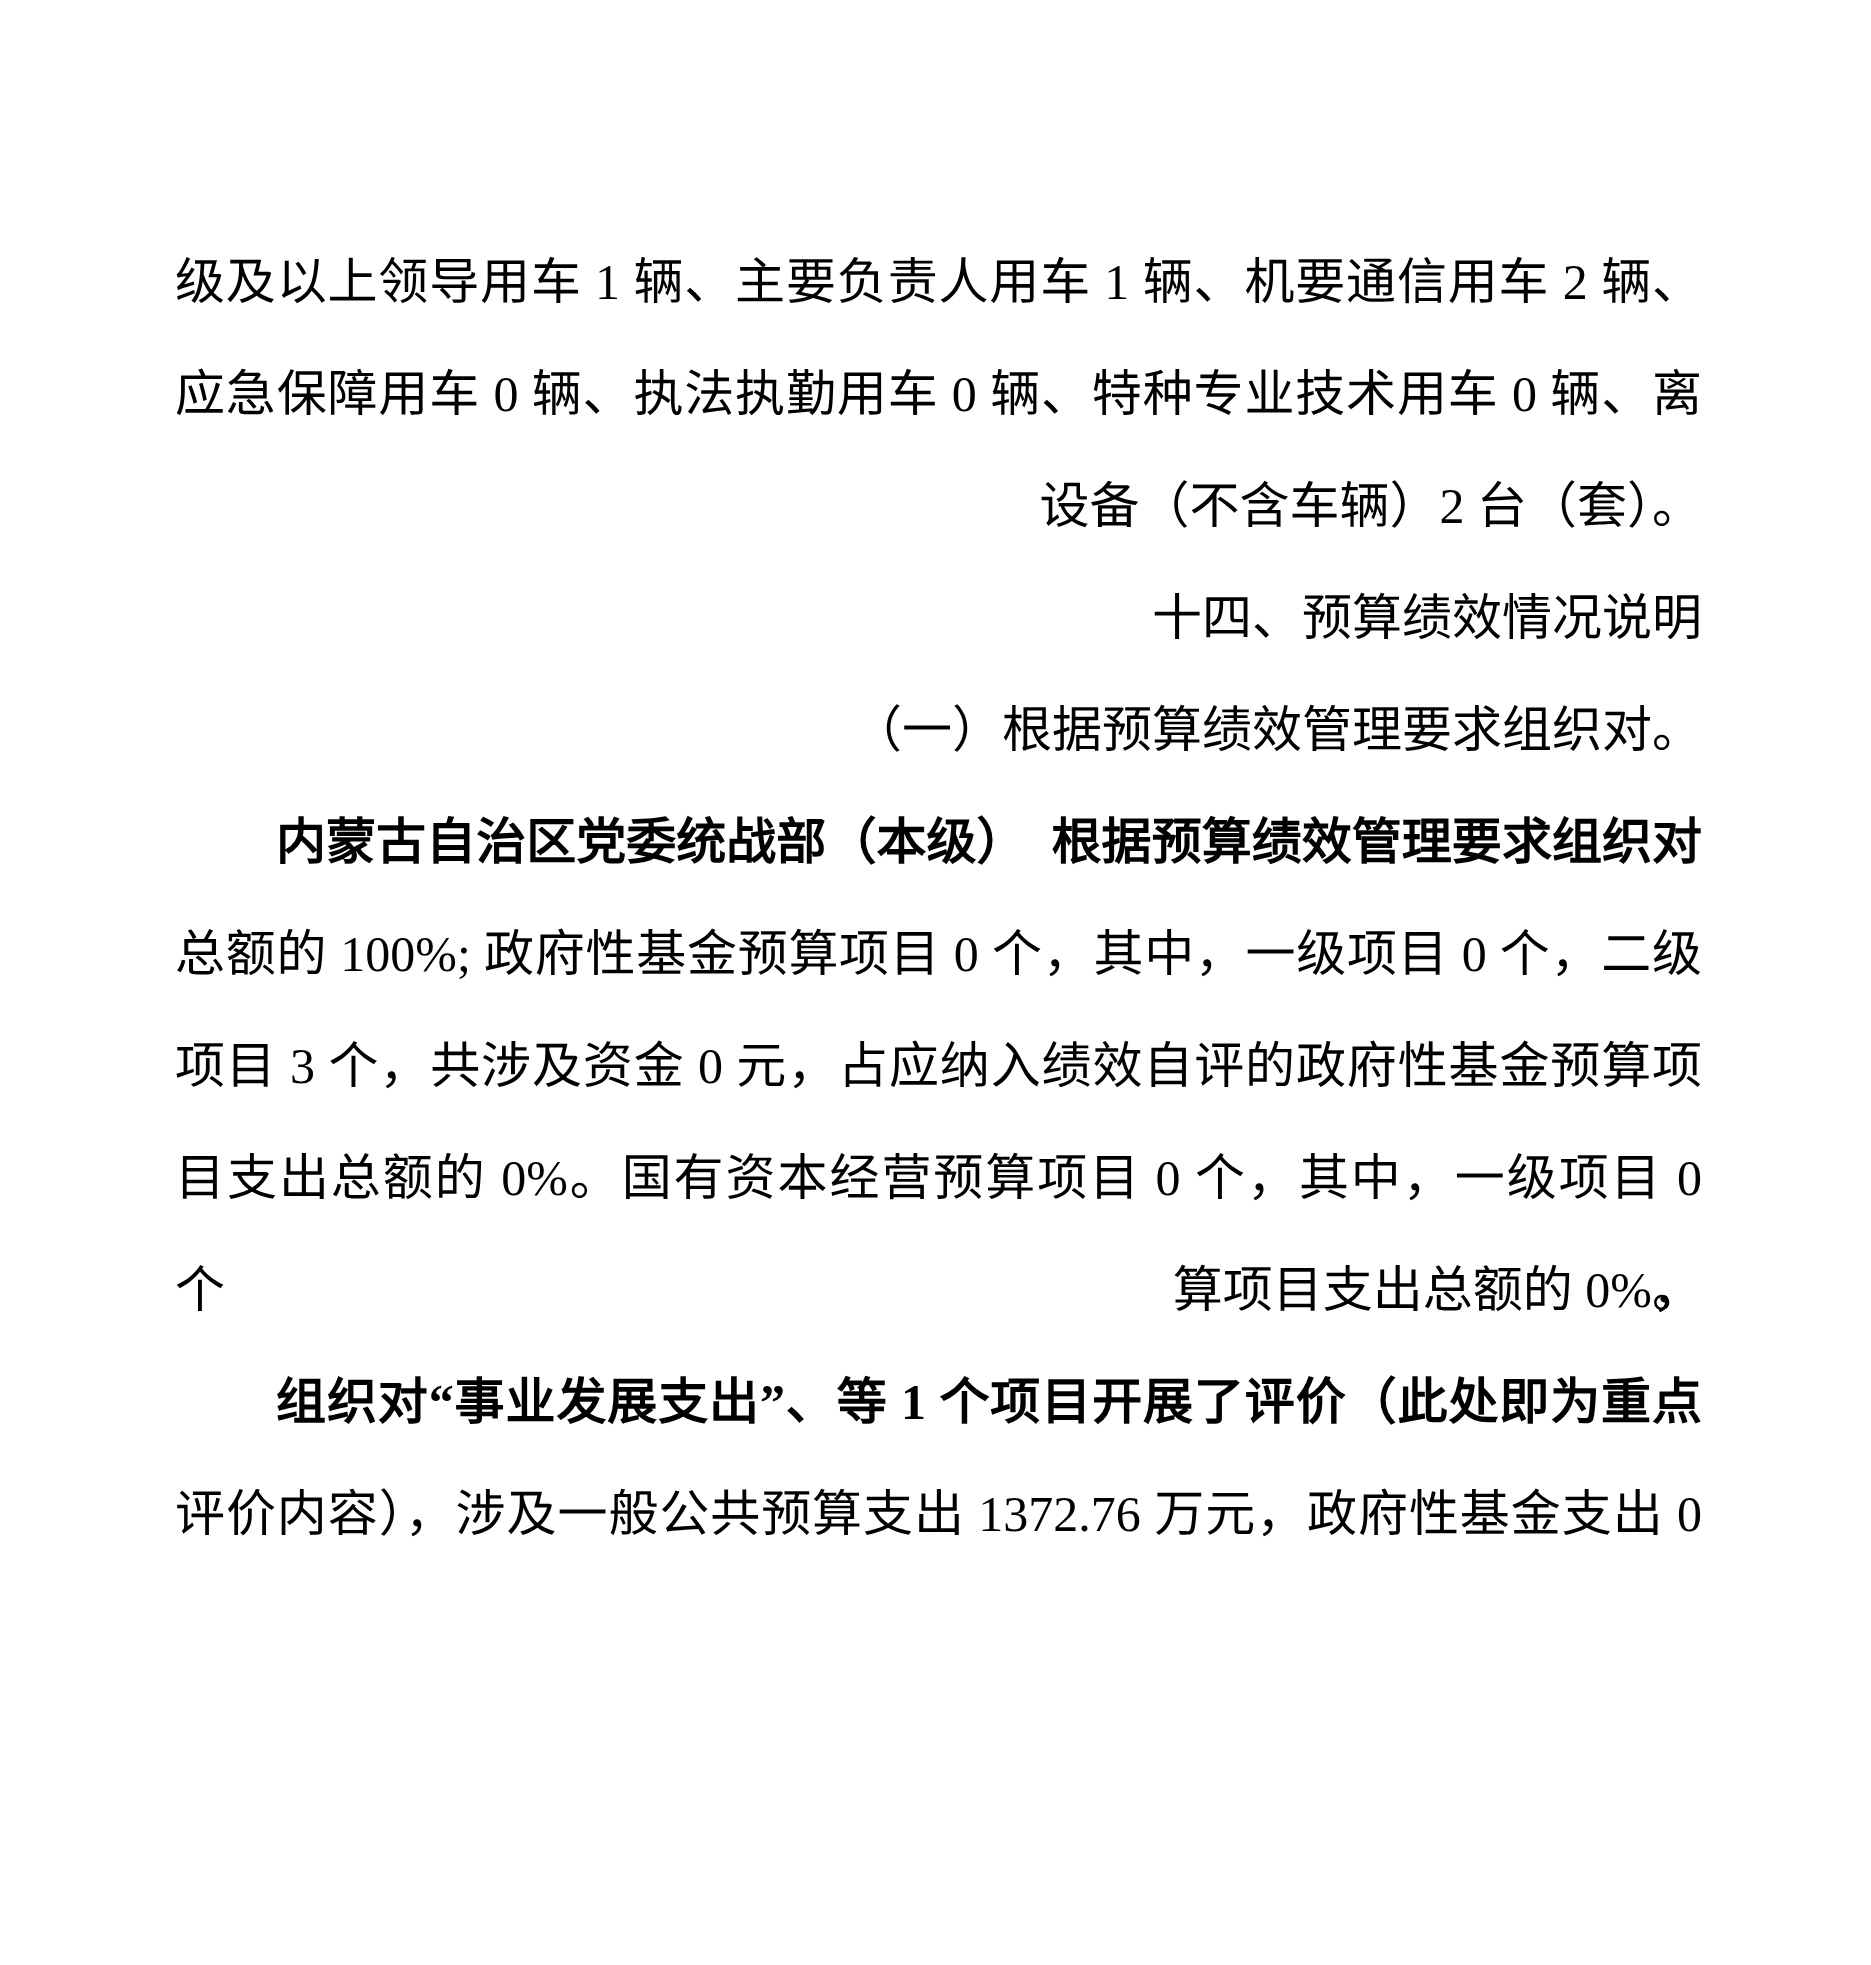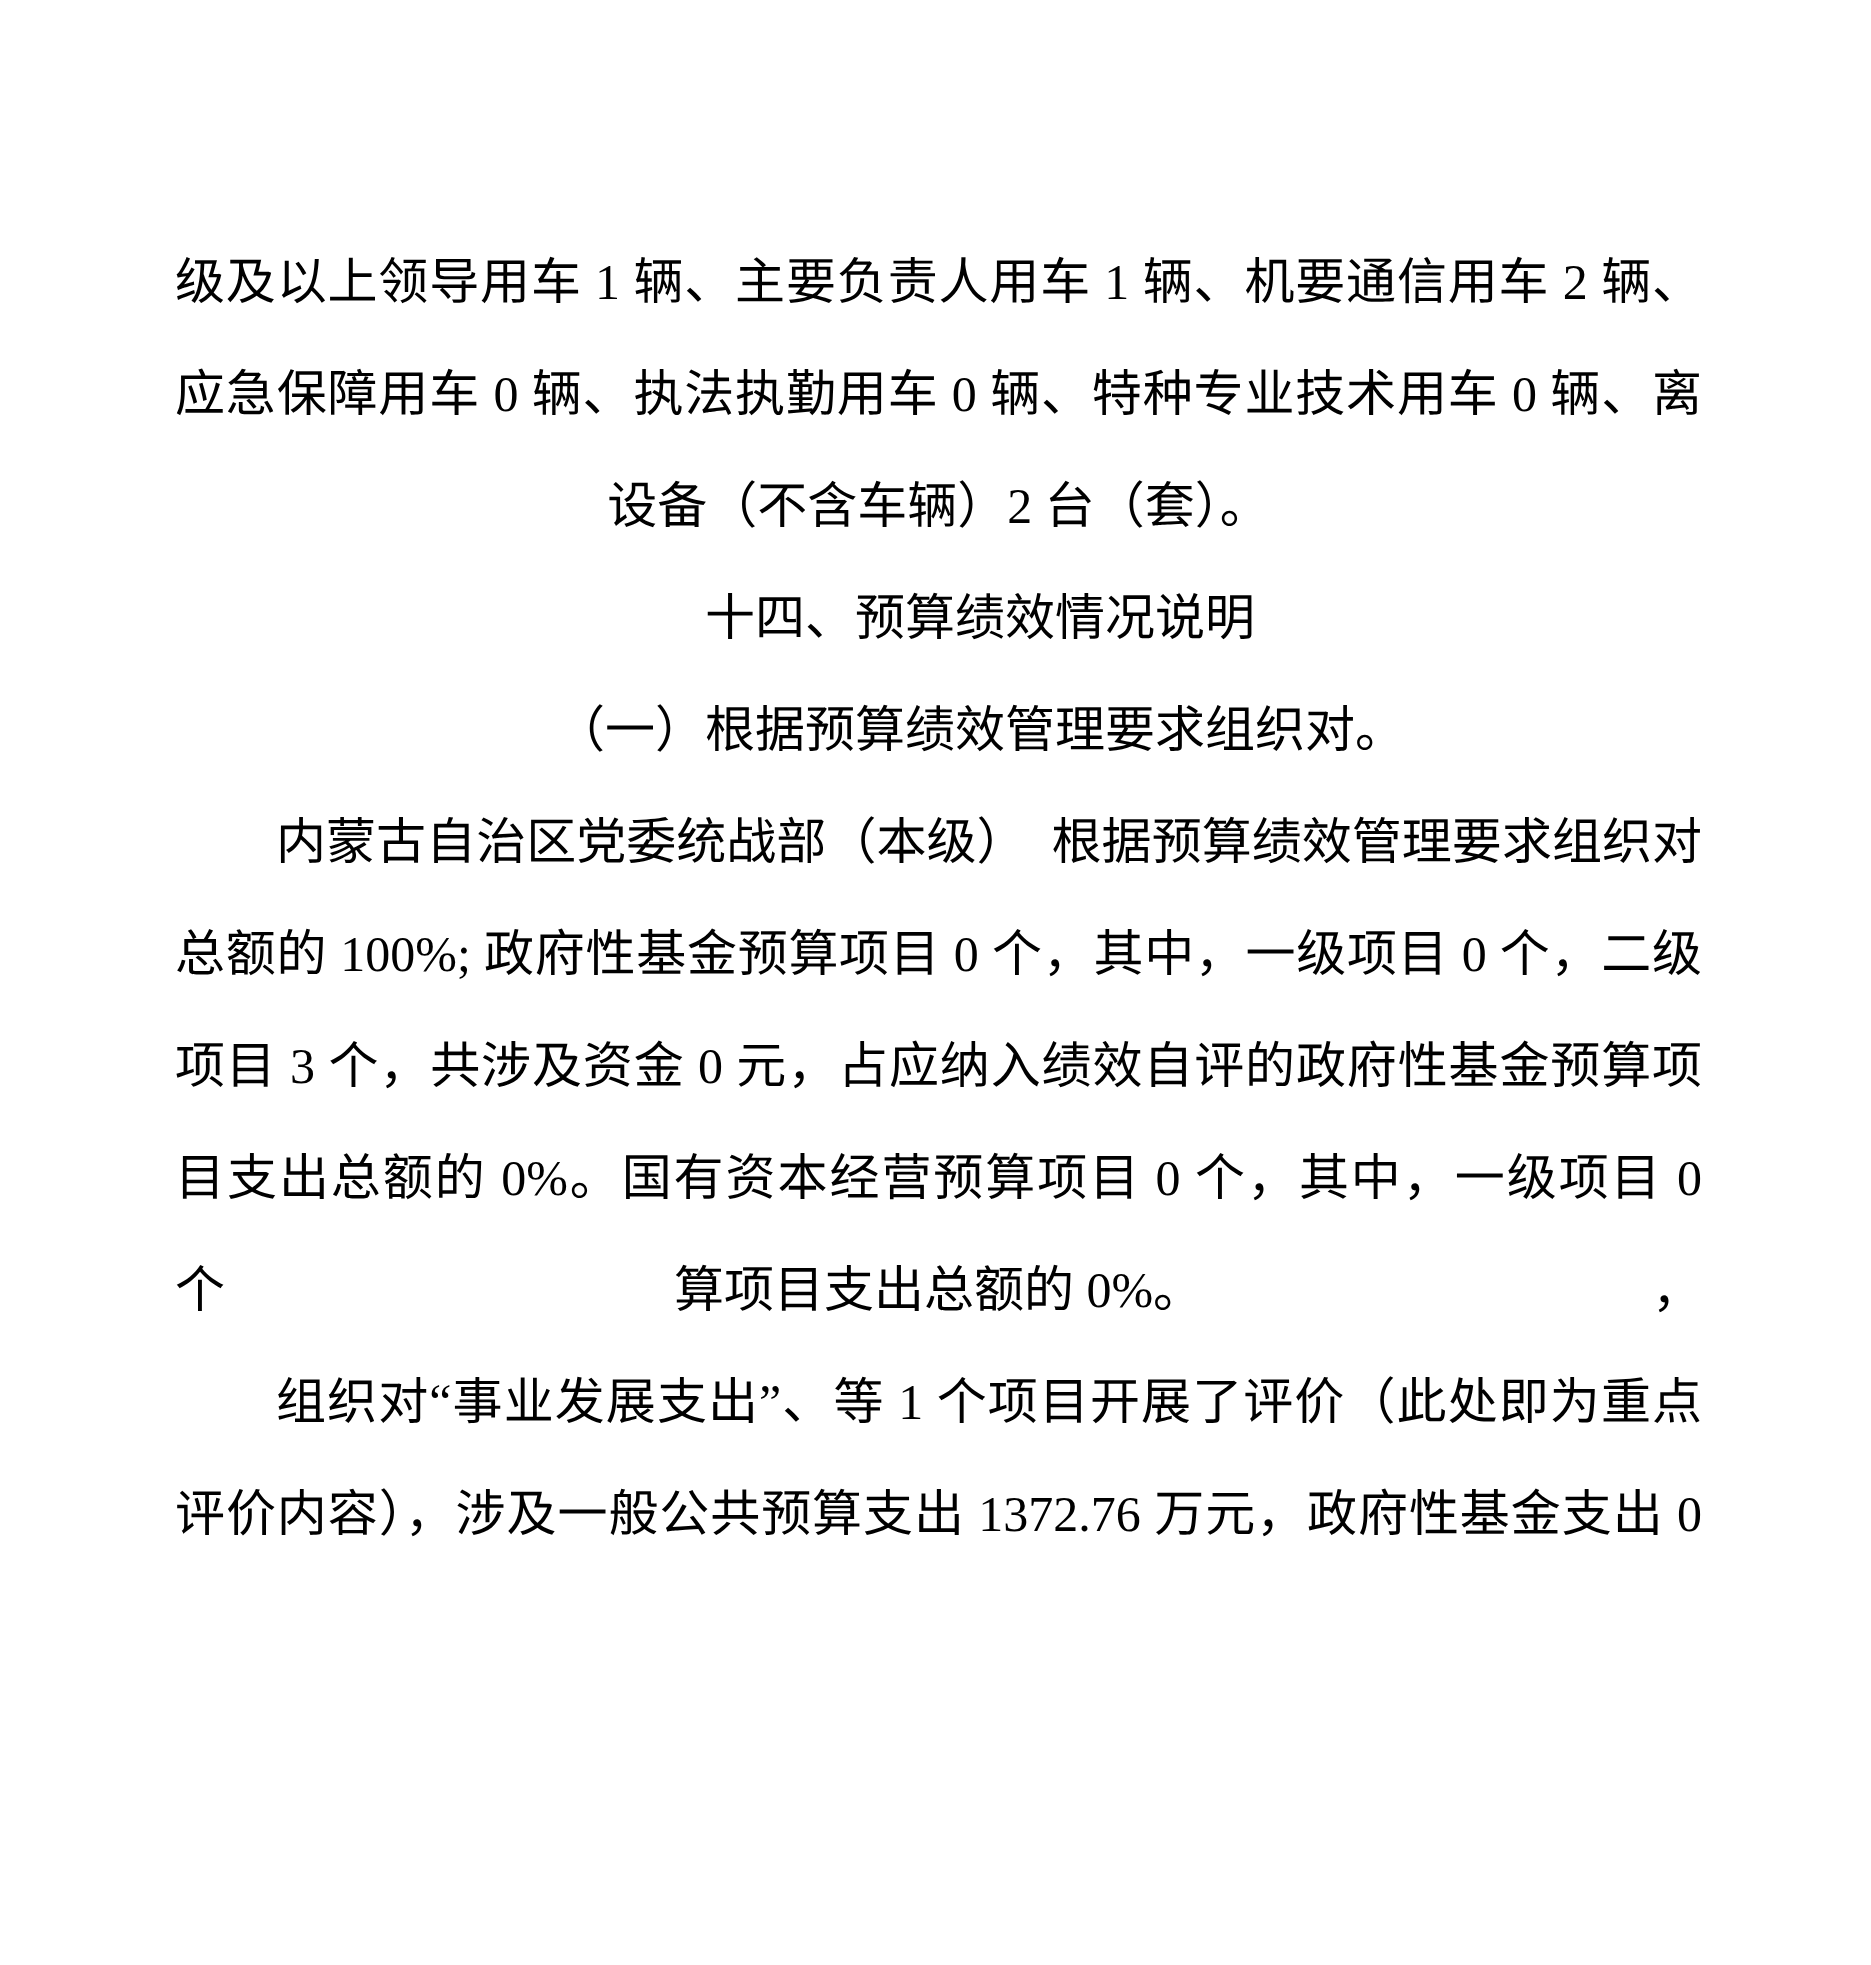--- a/index.html
+++ b/index.html
@@ -19,31 +19,31 @@
   .content {
     position: absolute;
     left: 175px;
     top: 226px;
     width: 1527px;
   }
   .line {
     height: 112px;
     line-height: 112px;
     font-size: 50px;
-    text-align: center;
+    text-align: right;
     white-space: nowrap;
   }
   
   .j {
     white-space: normal;
     text-align: justify;
     text-align-last: justify;
   }
   
-  .ip { text-indent: 101px; }
+  .ip { text-indent: 101px; font-weight: bold; }
   
   .h {
     font-weight: normal;
     text-indent: 83px;
   }
 </style>
 </head>
 <body>
 
 <div class="page">

